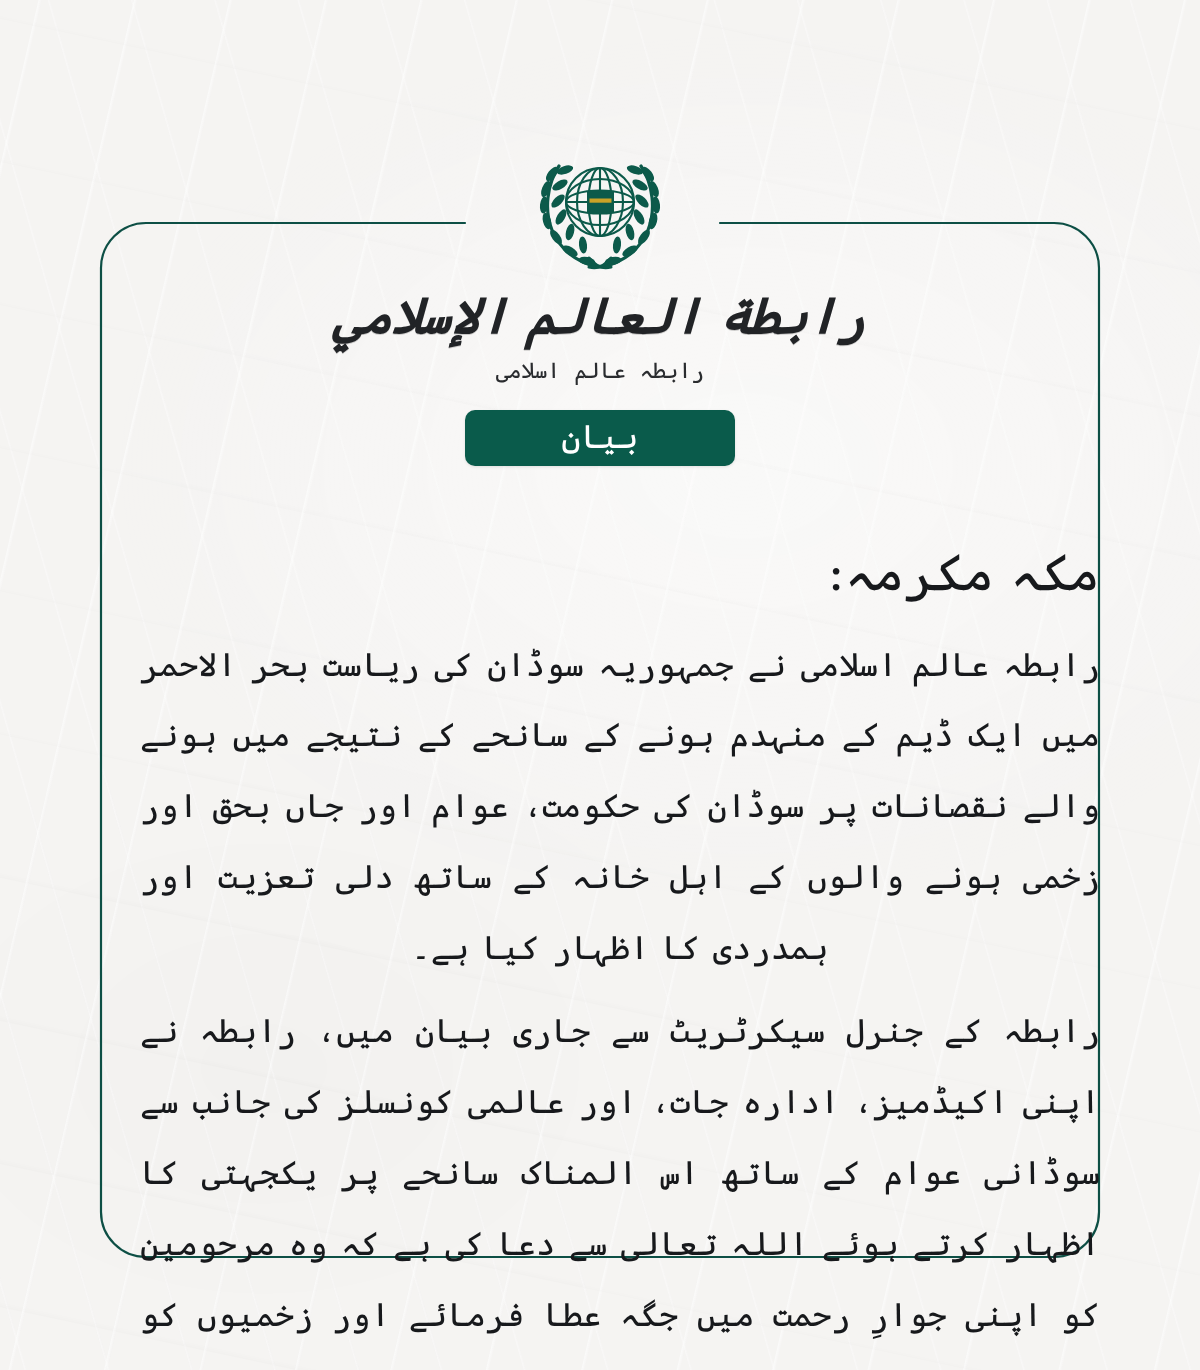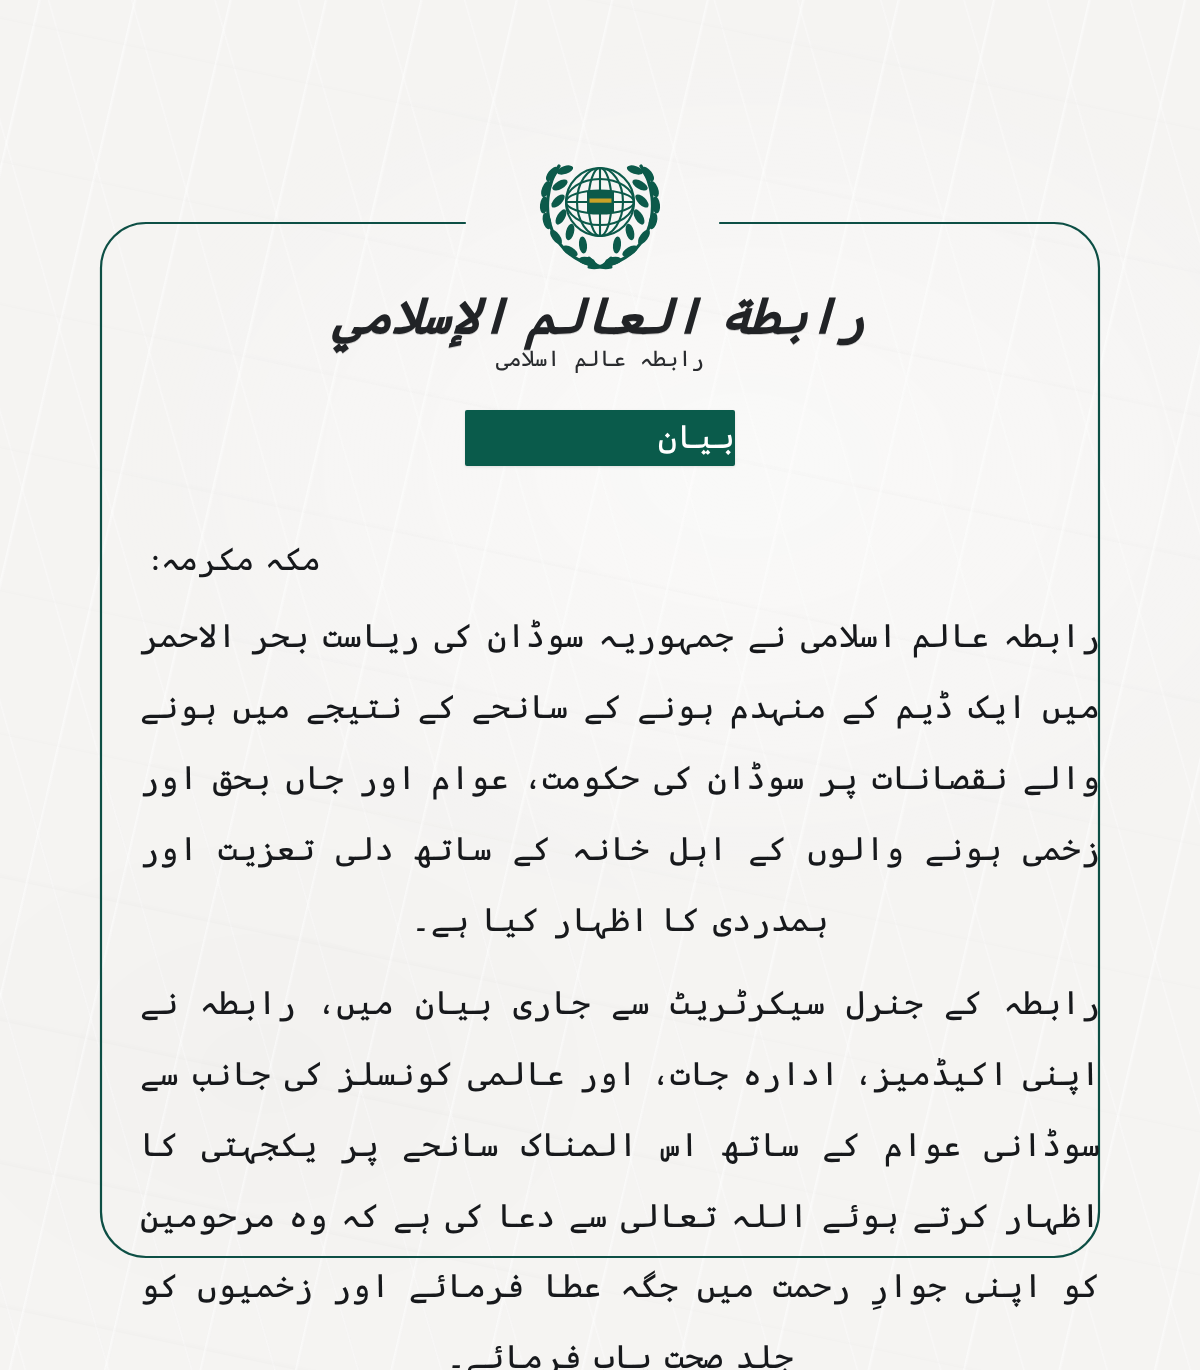--- a/index.html
+++ b/index.html
@@ -75,41 +75,42 @@
     font-weight: 700;
     color: #212326;
     letter-spacing: -1px;
     line-height: 1.12;
     font-style: italic;
     transform: skewX(-3deg);
     display: inline-block;
     text-shadow: 0 1px 0 rgba(0,0,0,.18);
   }
   .wordmark-ur {
-    margin-top: 2px;
+    margin-top: 14px;
     font-family: "DejaVu Serif", "Liberation Serif", serif;
     font-size: 22px;
     font-weight: 400;
     color: #2a2c2f;
     letter-spacing: 2px;
     word-spacing: 7px;
   }
 
   
   .badge {
     position: absolute;
     left: 50%;
     transform: translateX(-50%);
     top: 410px;
     width: 270px;
     height: 56px;
     background: #0a5b4b;
-    border-radius: 2px;
+    border-radius: 10px;
     display: flex;
     align-items: center;
+    justify-content: center;
     z-index: 3;
     box-shadow: 0 1px 3px rgba(0,0,0,.10);
   }
   .badge-text {
     color: #ffffff;
     font-family: "DejaVu Serif", "Liberation Serif", serif;
     font-size: 33px;
     font-weight: 400;
     line-height: 1;
     padding-bottom: 4px;
@@ -121,23 +122,23 @@
     left: 140px;
     top: 535px;
     width: 960px;
     z-index: 2;
     direction: rtl;
     text-align: right;
     color: #17191c;
   }
   .dateline {
     font-family: "DejaVu Serif", "Liberation Serif", serif;
-    font-size: 32px;
-    font-weight: 400;
-    text-align: left;
+    font-size: 51px;
+    font-weight: 400;
+    text-align: right;
     line-height: 1.5;
     margin: 0 0 18px 0;
     padding-left: 10px;
   }
   .para {
     font-family: "DejaVu Serif", "Liberation Serif", serif;
     font-size: 33px;
     font-weight: 400;
     line-height: 2.15;
     margin: 0 0 4px 0;

